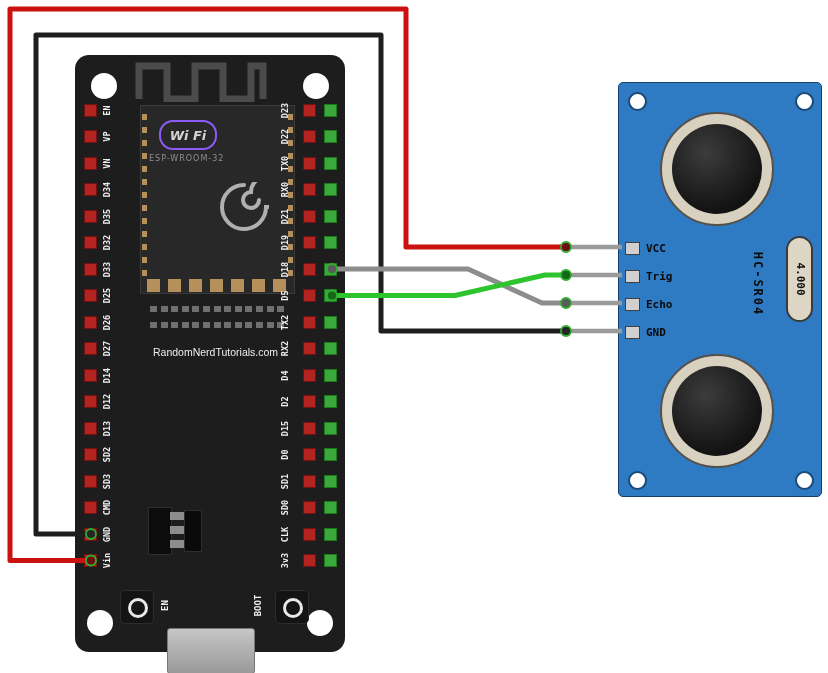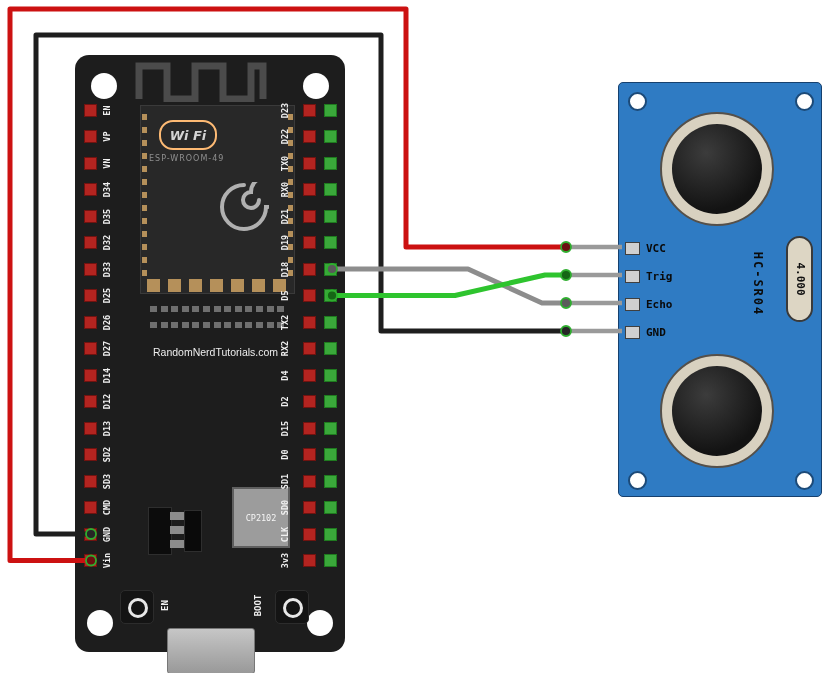--- a/index.html
+++ b/index.html
@@ -17,21 +17,21 @@
   .hole.big { width:26px; height:26px; }
   .antenna { position:absolute; left:58px; top:3px; }
   .module { position:absolute; left:65px; top:50px; width:153px; height:187px;
             background:#282828; border:1px solid #3a3a3a; }
   .pads-col { position:absolute; top:8px; width:5px; height:168px;
               background:repeating-linear-gradient(180deg,#b5905a 0 6px,transparent 6px 13px); }
   .pads-col.left { left:1px; } .pads-col.right { right:1px; }
   .pads-row { position:absolute; left:6px; bottom:1px; width:141px; height:13px;
               background:repeating-linear-gradient(90deg,#b5905a 0 13px,transparent 13px 21px); }
   .wifi-badge { position:absolute; left:18px; top:14px; width:54px; height:26px;
-                border:2px solid #fdba74; border-radius:14px; color:#d5d5d5;
+                border:2px solid #8b5cf6; border-radius:14px; color:#d5d5d5;
                 font:italic bold 13px "DejaVu Sans", sans-serif;
                 display:flex; align-items:center; justify-content:center; }
   .esp-label { position:absolute; left:8px; top:48px; color:#8f8f8f;
                font:8px "DejaVu Sans", sans-serif; letter-spacing:1px; }
   .swirl { position:absolute; left:78px; top:76px; }
   .header-dots { position:absolute; left:75px; width:138px; height:6px;
                  background:repeating-linear-gradient(90deg,#6f6f6f 0 7px,transparent 7px 10.6px); }
   .rnt-label { position:absolute; left:78px; top:291px; color:#ededed;
                font:10.5px "Liberation Sans", sans-serif;text-align:right; }
   .regulator-body { position:absolute; left:73px; top:452px; width:22px; height:46px;
@@ -105,38 +105,37 @@
 
     <svg class="antenna" width="136" height="44" viewBox="0 0 136 44">
       <path d="M6 41 V8 H34 V41 H62 V8 H90 V41 H118 V8 H130 V41" fill="none" stroke="#4b4b4b" stroke-width="7"></path>
     </svg>
 
     <div class="module">
       <div class="pads-col left"></div>
       <div class="pads-col right"></div>
       <div class="pads-row"></div>
       <div class="wifi-badge">Wi Fi</div>
-      <div class="esp-label">ESP-WROOM-49</div>
+      <div class="esp-label">ESP-WROOM-32</div>
       <svg class="swirl" width="50" height="50" viewBox="0 0 50 50">
         <path d="M25 3 A22 22 0 1 0 47 25 A15 15 0 1 0 32 10 A8 8 0 1 0 40 18" fill="none" stroke="#b0b0b0" stroke-width="4" stroke-linecap="round"></path>
       </svg>
     </div>
 
     <div class="header-dots" style="top:251px;"></div>
     <div class="header-dots" style="top:267px;"></div>
 
     <div class="rnt-label">RandomNerdTutorials.com</div>
 
     <div class="regulator-body"></div>
     <div class="regulator-leg" style="top:457px;"></div>
     <div class="regulator-leg" style="top:471px;"></div>
     <div class="regulator-leg" style="top:485px;"></div>
     <div class="regulator-tab"></div>
 
-    <div class="cp2102">CP2102</div>
 
     <div class="btn" style="left:45px; top:535px;">
       <div class="cap"></div>
     </div>
     <div class="btn-label" style="left:78px; top:544px;">EN</div>
 
     <div class="btn" style="left:200px; top:535px;">
       <div class="cap"></div>
     </div>
     <div class="btn-label" style="left:171px; top:544px;">BOOT</div>

